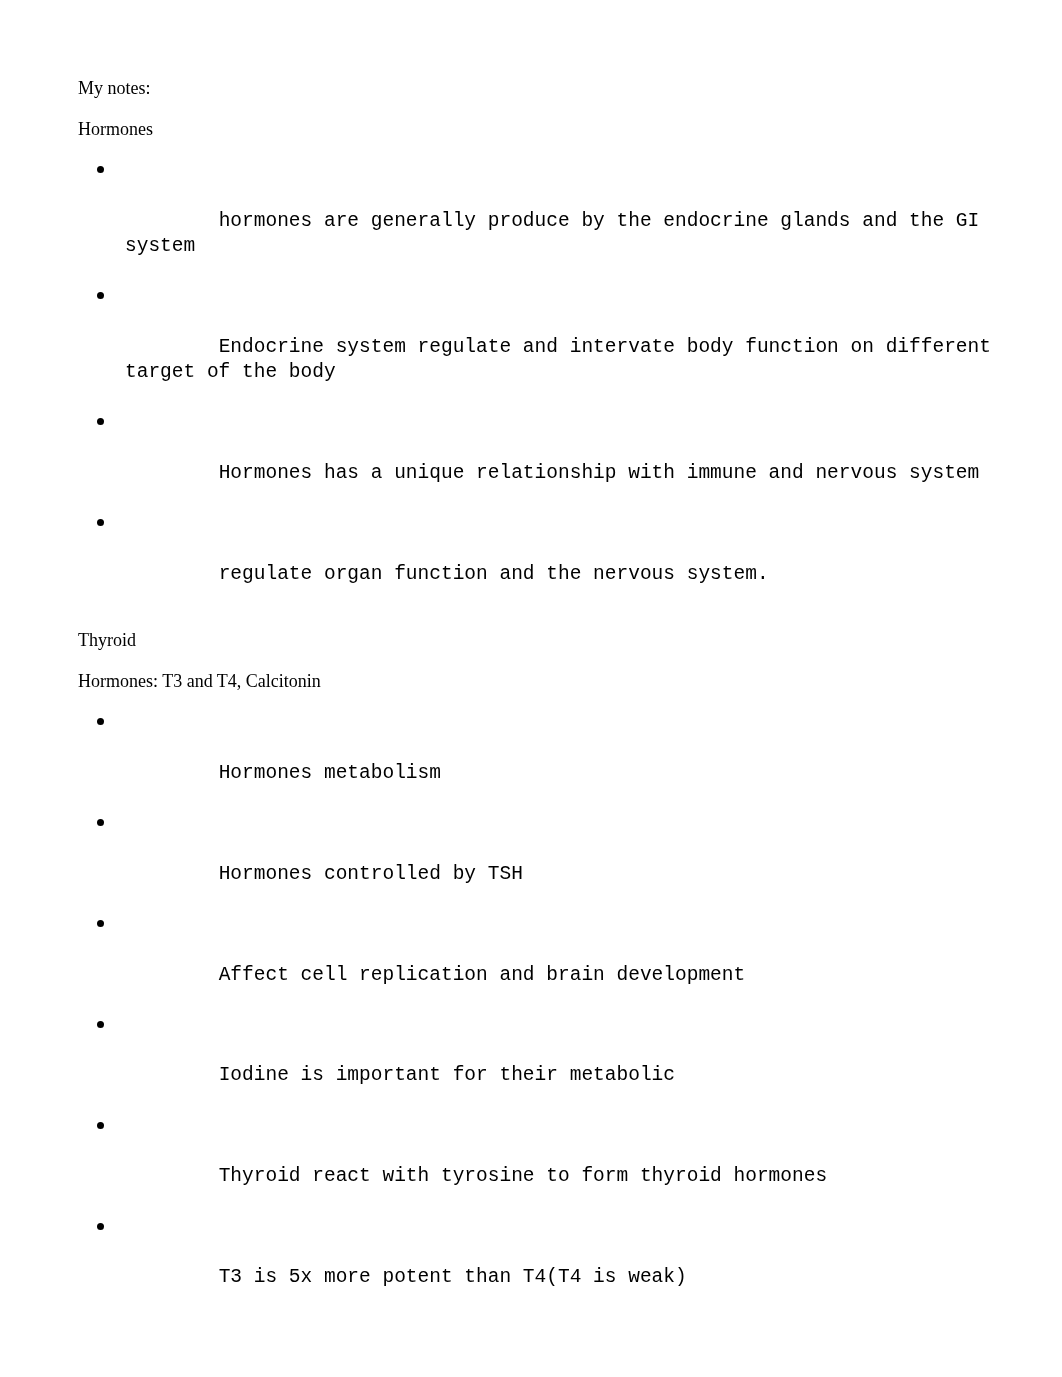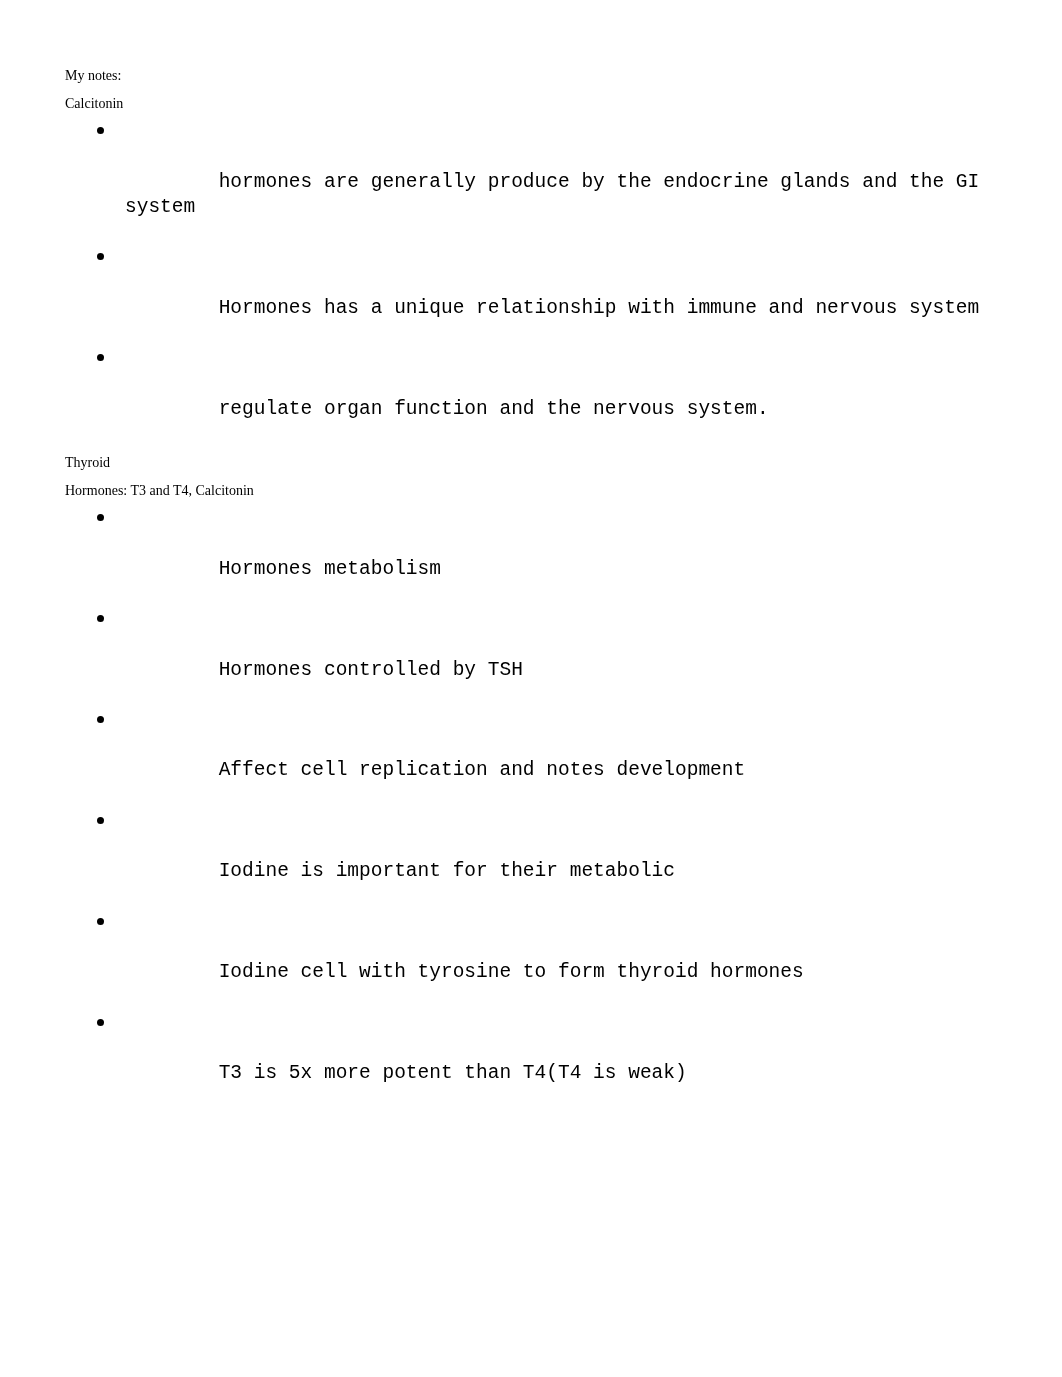--- a/index.html
+++ b/index.html
@@ -24,23 +24,23 @@
   }
   .doc-body {
     position: absolute;
     left: 62px;
     top: 60px;
     right: 62px;
   }
 
   
   .para {
-    font-size: 14px;
+    font-size: 18px;
     line-height: 25.2px;
-    margin: 3px;
+    margin: 16px;
     padding: 0;
     white-space: pre-wrap;
   }
 
   .bullet-list {
     list-style: none;
     margin: 0;
     padding: 0;
     font-family: Liberation Mono, monospace;
   }
@@ -73,25 +73,29 @@
   }
 </style>
 </head>
 <body>
 
 <div class="page">
   <div class="doc-body">
 
     <p class="para">My notes:</p>
 
-    <p class="para">Calcitonin</p>
+    <p class="para">Hormones</p>
     <ul class="bullet-list">
       <li class="bullet-item">
         <span class="marker"><span class="dot"></span></span>
         <span>hormones are generally produce by the endocrine glands and the GI system</span>
+      </li>
+      <li class="bullet-item">
+        <span class="marker"><span class="dot"></span></span>
+        <span>Endocrine system regulate and intervate body function on different target of the body</span>
       </li>
       <li class="bullet-item">
         <span class="marker"><span class="dot"></span></span>
         <span>Hormones has a unique relationship with immune and nervous system</span>
       </li>
       <li class="bullet-item">
         <span class="marker"><span class="dot"></span></span>
         <span>regulate organ function and the nervous system.</span>
       </li>
     </ul>
@@ -102,29 +106,29 @@
       <li class="bullet-item">
         <span class="marker"><span class="dot"></span></span>
         <span>Hormones metabolism</span>
       </li>
       <li class="bullet-item">
         <span class="marker"><span class="dot"></span></span>
         <span>Hormones controlled by TSH</span>
       </li>
       <li class="bullet-item">
         <span class="marker"><span class="dot"></span></span>
-        <span>Affect cell replication and notes development</span>
+        <span>Affect cell replication and brain development</span>
       </li>
       <li class="bullet-item">
         <span class="marker"><span class="dot"></span></span>
         <span>Iodine is important for their metabolic</span>
       </li>
       <li class="bullet-item">
         <span class="marker"><span class="dot"></span></span>
-        <span>Iodine cell with tyrosine to form thyroid hormones</span>
+        <span>Thyroid react with tyrosine to form thyroid hormones</span>
       </li>
       <li class="bullet-item">
         <span class="marker"><span class="dot"></span></span>
         <span>T3 is 5x more potent than T4(T4 is weak)</span>
       </li>
       <li class="bullet-item">
         <span class="marker"></span>
         
       </li>
     </ul>

